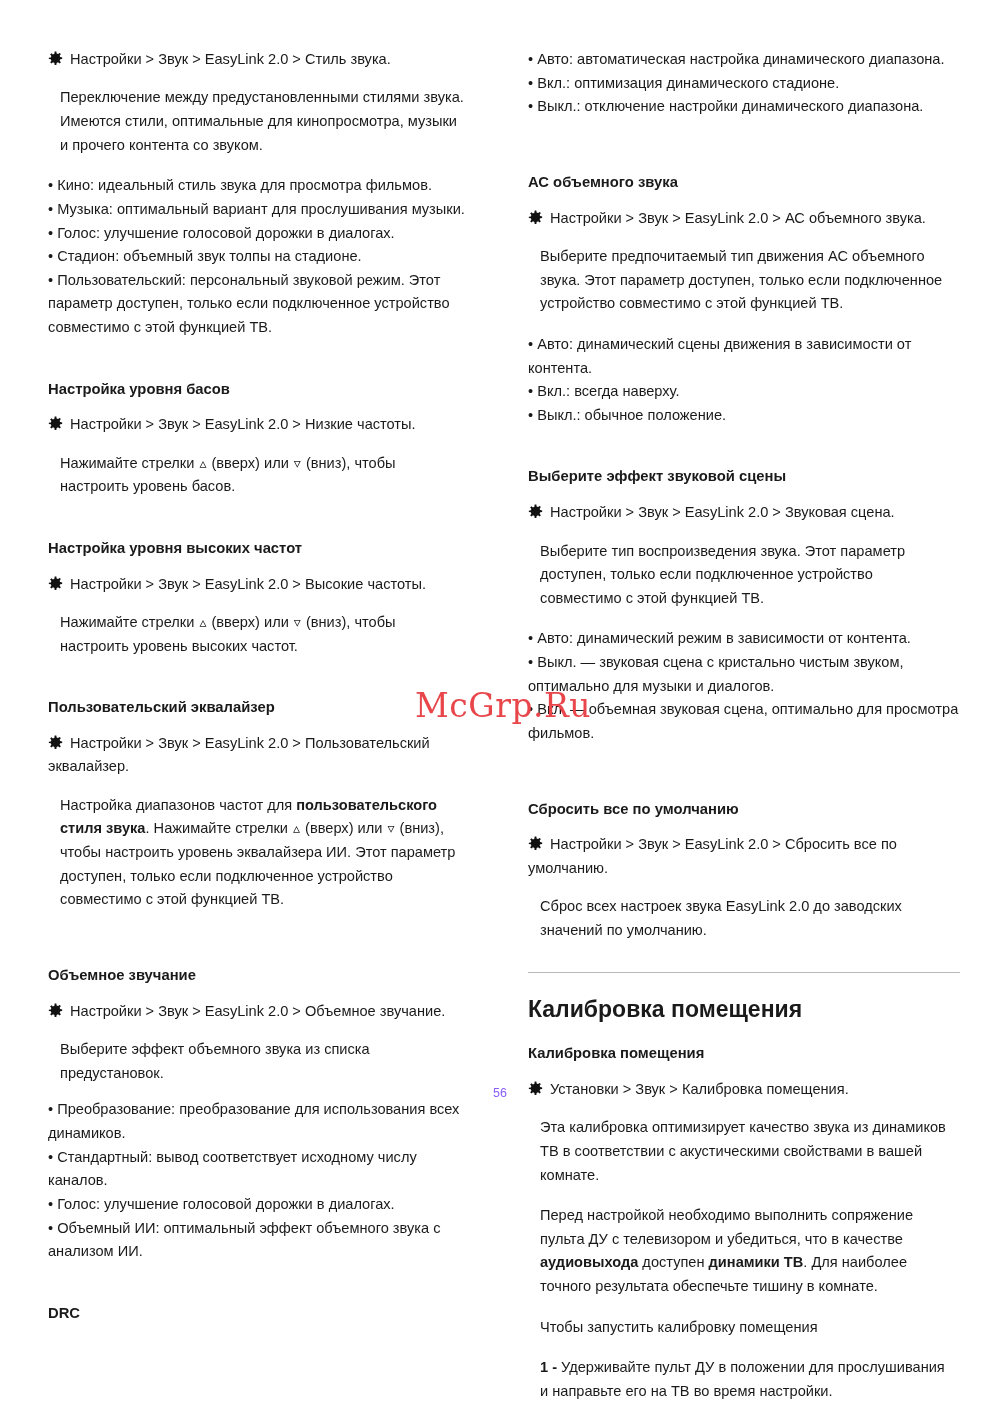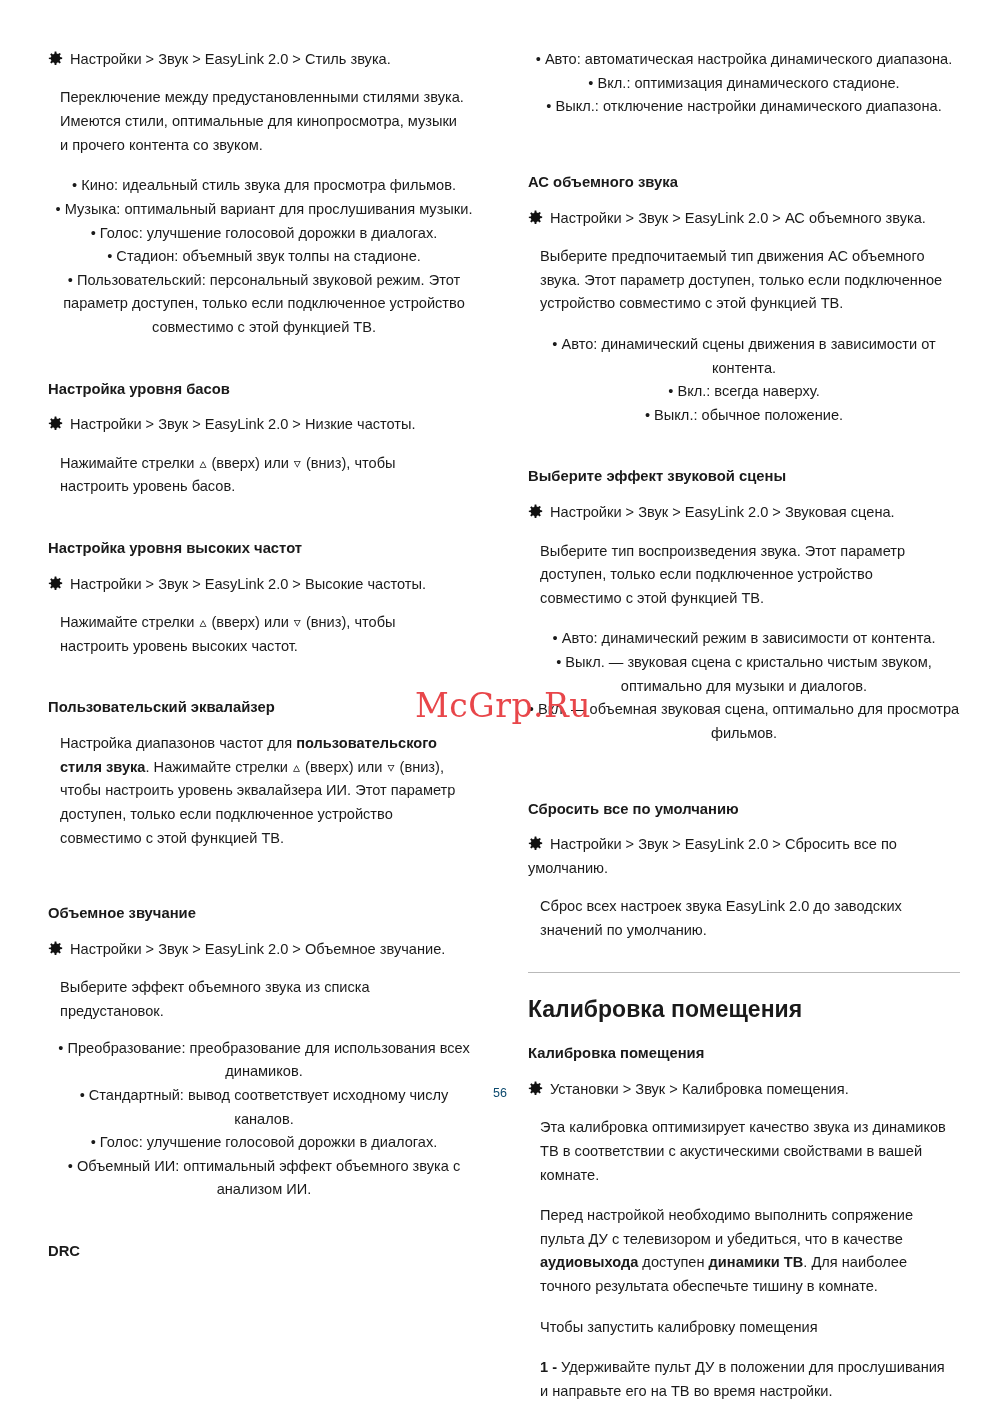--- a/index.html
+++ b/index.html
@@ -39,21 +39,20 @@
     line-height: 1.62;
     margin-bottom: 17px;
   }
   .para.tight {
     margin-bottom: 13px;
   }
   .bullets {
     font-size: 14.6px;
     line-height: 1.62;
     margin-bottom: 17px;
-    text-align: center;
   }
   .bullets .b {
     margin: 0;
   }
   .path {
     font-size: 14.6px;
     line-height: 1.6;
     margin-bottom: 15px;
     display: block;
   }
@@ -89,21 +88,21 @@
     display: inline-block;
     padding: 0 1px;
   }
   .pagenum {
     position: absolute;
     bottom: 36px;
     left: 0;
     width: 1000px;
     text-align: center;
     font-size: 12.5px;
-    color: #0c4a6e;
+    color: #8b5cf6;
   }
   .watermark {
     position: absolute;
     left: 415px;
     top: 686px;
     font-family: "DejaVu Serif", serif;
     font-size: 33px;
     color: #e8464a;
     letter-spacing: 0.5px;
     pointer-events: none;
@@ -172,20 +171,30 @@
             </svg>
         </span><span>Настройки &gt; Звук &gt; EasyLink 2.0 &gt; Высокие частоты.</span>
       </div>
 
       <p class="para"><span>Нажимайте стрелки </span><span class="arrow">▵</span><span> (вверх) или </span><span class="arrow">▿</span><span> (вниз), чтобы настроить уровень высоких частот.</span></p>
 
       <div class="spacer-lg"></div>
 
       <h3 class="sec-head">Пользовательский эквалайзер</h3>
 
+      <div class="path">
+        <span class="gear">
+          <svg viewBox="0 0 16 16" width="15" height="15">
+              <g fill="#111">
+                <circle cx="8" cy="8" r="2.6" fill="none" stroke="#111" stroke-width="1.9"></circle>
+                <path d="M7.1 0.6h1.8l0.3 2.1 1.5 0.6 1.7-1.3 1.3 1.3-1.3 1.7 0.6 1.5 2.1 0.3v1.8l-2.1 0.3-0.6 1.5 1.3 1.7-1.3 1.3-1.7-1.3-1.5 0.6-0.3 2.1H7.1l-0.3-2.1-1.5-0.6-1.7 1.3-1.3-1.3 1.3-1.7-0.6-1.5-2.1-0.3V7.1l2.1-0.3 0.6-1.5-1.3-1.7 1.3-1.3 1.7 1.3 1.5-0.6z"></path>
+              </g>
+            </svg>
+        </span><span>Настройки &gt; Звук &gt; EasyLink 2.0 &gt; Пользовательский эквалайзер.</span>
+      </div>
 
       <p class="para"><span>Настройка диапазонов частот для </span><b>пользовательского стиля звука</b><span>. Нажимайте стрелки </span><span class="arrow">▵</span><span> (вверх) или </span><span class="arrow">▿</span><span> (вниз), чтобы настроить уровень эквалайзера ИИ. Этот параметр доступен, только если подключенное устройство совместимо с этой функцией ТВ.</span></p>
 
       <div class="spacer-lg"></div>
       <div class="spacer-md"></div>
 
       <h3 class="sec-head">Объемное звучание</h3>
 
       <div class="path">
         <span class="gear">

